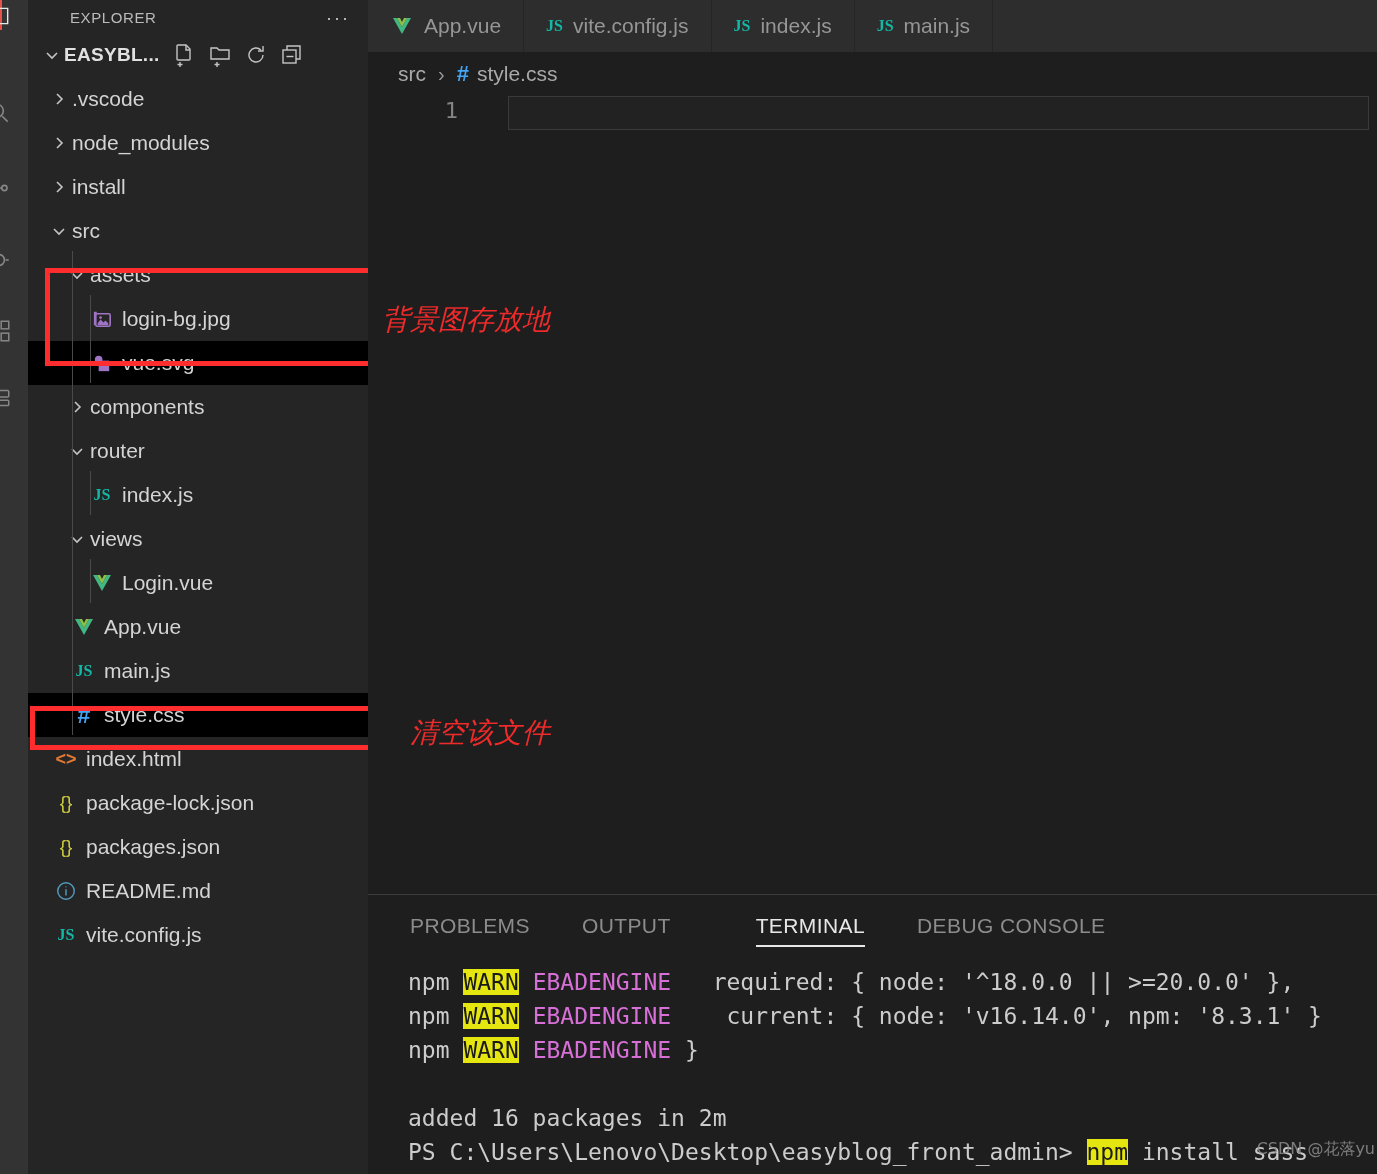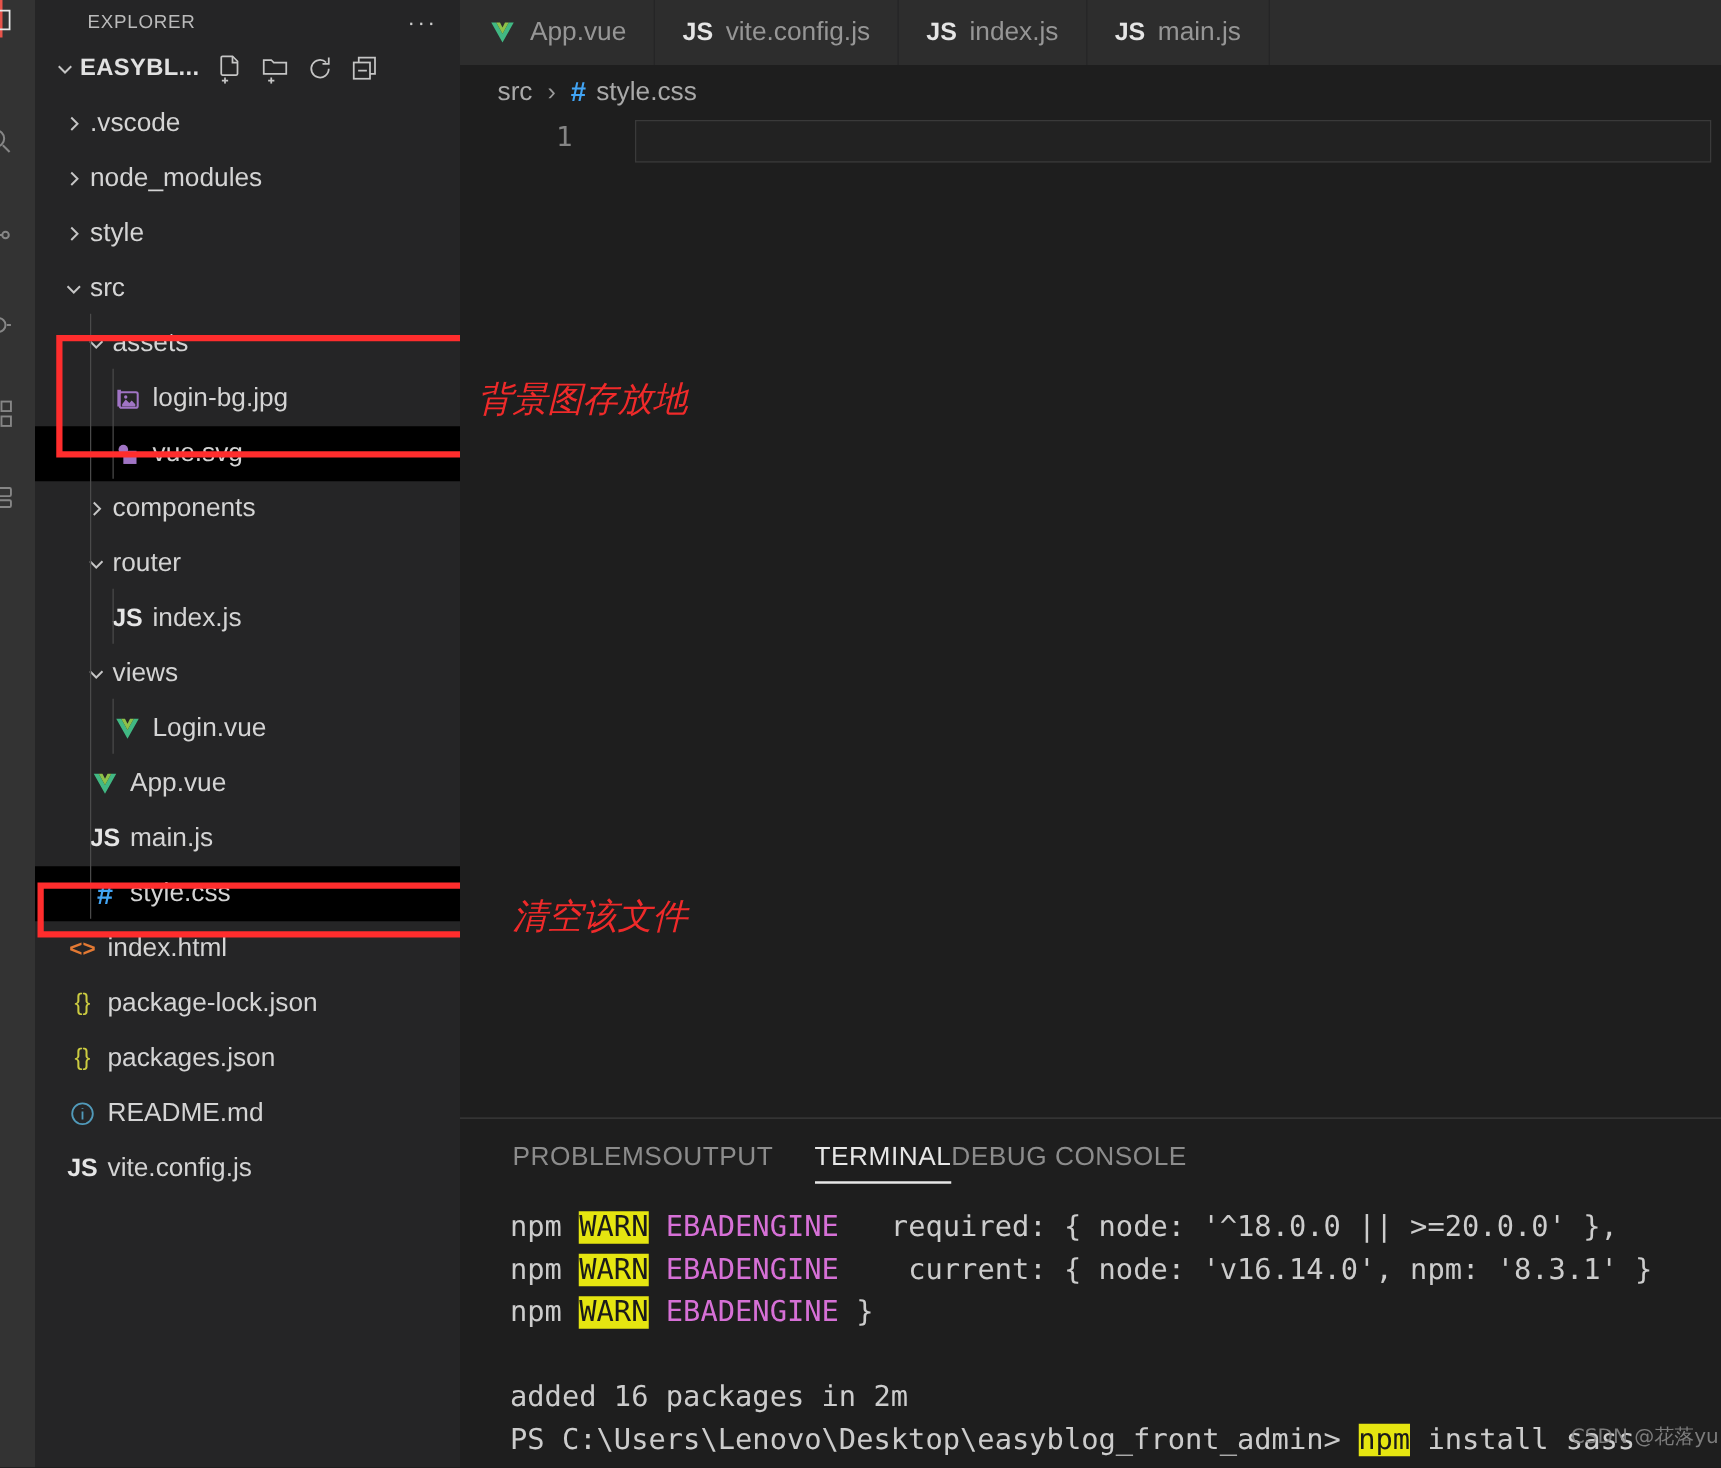--- a/index.html
+++ b/index.html
@@ -99,21 +99,21 @@
   }
   .row .lbl { font-size: 21px; color: #d4d4d4; }
 
   
   .guide {
     position: absolute;
     width: 1px; background: #4a4a4a;
   }
 
   
-  .ic-js   { color: #e5e5e5; font-weight: bold; font-size: 20px; font-family:Liberation Sans, sans-serif;}
+  .ic-js   { color: #14b8a6; font-weight: bold; font-size: 16px; font-family:Liberation Serif, serif;}
   .ic-css  { color: #42a5f5; font-weight: bold; font-size: 23px; }
   .ic-json { color: #cbcb41; font-size: 19px; }
   .ic-html { color: #e37933; font-size: 18px; font-weight: bold;}
 
   
   .red-box {
     position: absolute;
     border: 5px solid #ff2d2d;
     pointer-events: none;
     z-index: 40;
@@ -198,20 +198,21 @@
     height: 280px;
     background: #1e1e1e;
     border-top: 1px solid #3c3c3c;
     display: flex; flex-direction: column;
     position: relative;
   }
   .panel-tabs {
     height: 62px; flex: 0 0 62px;
     display: flex; align-items: center;
     padding-left: 42px;
+    gap: 52px;
   }
   .panel-tab {
     color: #8c8c8c; font-size: 21px;
     letter-spacing: .4px;
     height: 62px; display: flex; align-items: center;
     position: relative;
   }
   .panel-tab.active { color: #e7e7e7; margin-left: 33px; }
   .panel-tab.active::after {
     content: ""; position: absolute;
@@ -350,21 +351,21 @@
             </svg>
           </span>
           <span class="lbl">node_modules</span>
         </div>
         <div class="row">
           <span class="twisty" style="margin-left:18px">
             <svg width="20" height="20" viewBox="0 0 20 20" fill="none" stroke="#c5c5c5" stroke-width="1.6">
               <path d="M8 5l5 5-5 5"></path>
             </svg>
           </span>
-          <span class="lbl">style</span>
+          <span class="lbl">install</span>
         </div>
         <div class="row">
           <span class="twisty" style="margin-left:18px">
             <svg width="20" height="20" viewBox="0 0 20 20" fill="none" stroke="#c5c5c5" stroke-width="1.6">
               <path d="M5 8l5 5 5-5"></path>
             </svg>
           </span>
           <span class="lbl">src</span>
         </div>
         <div class="row">

